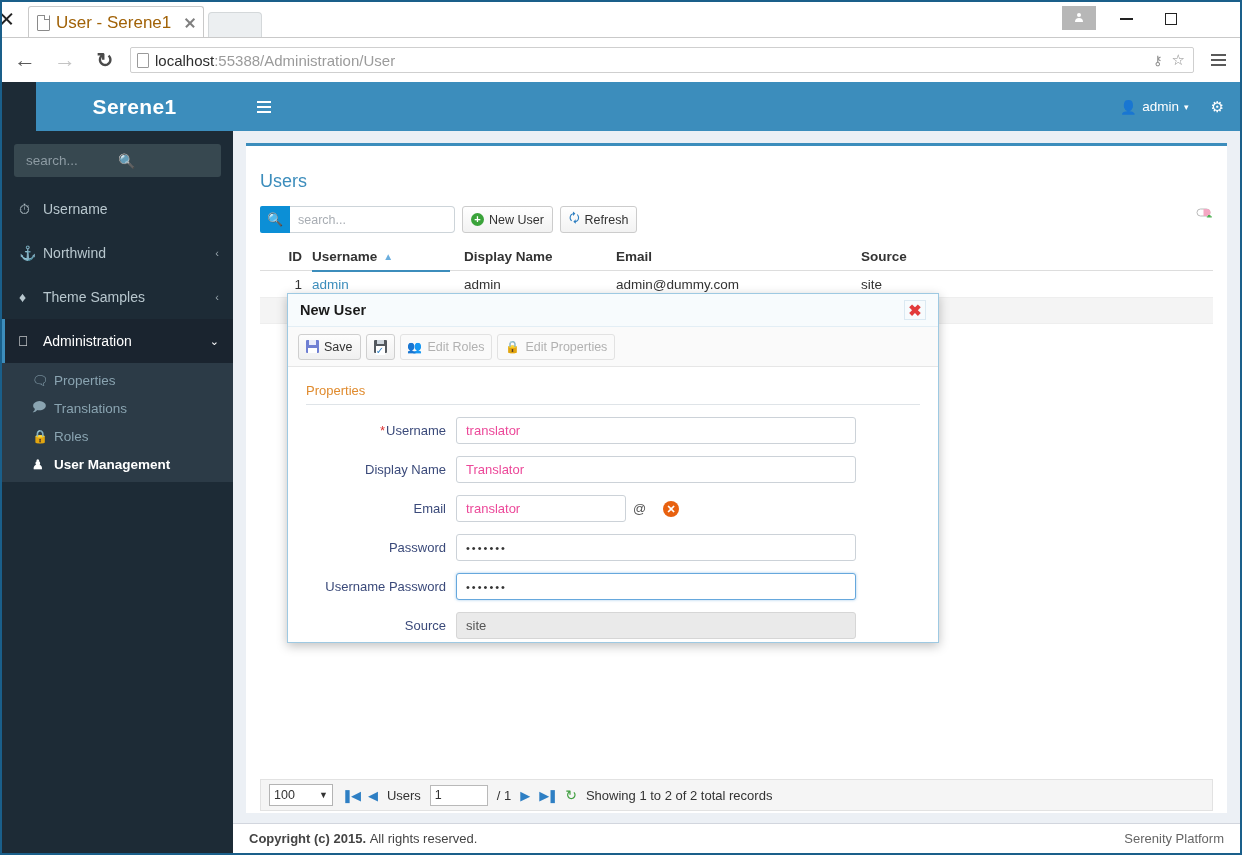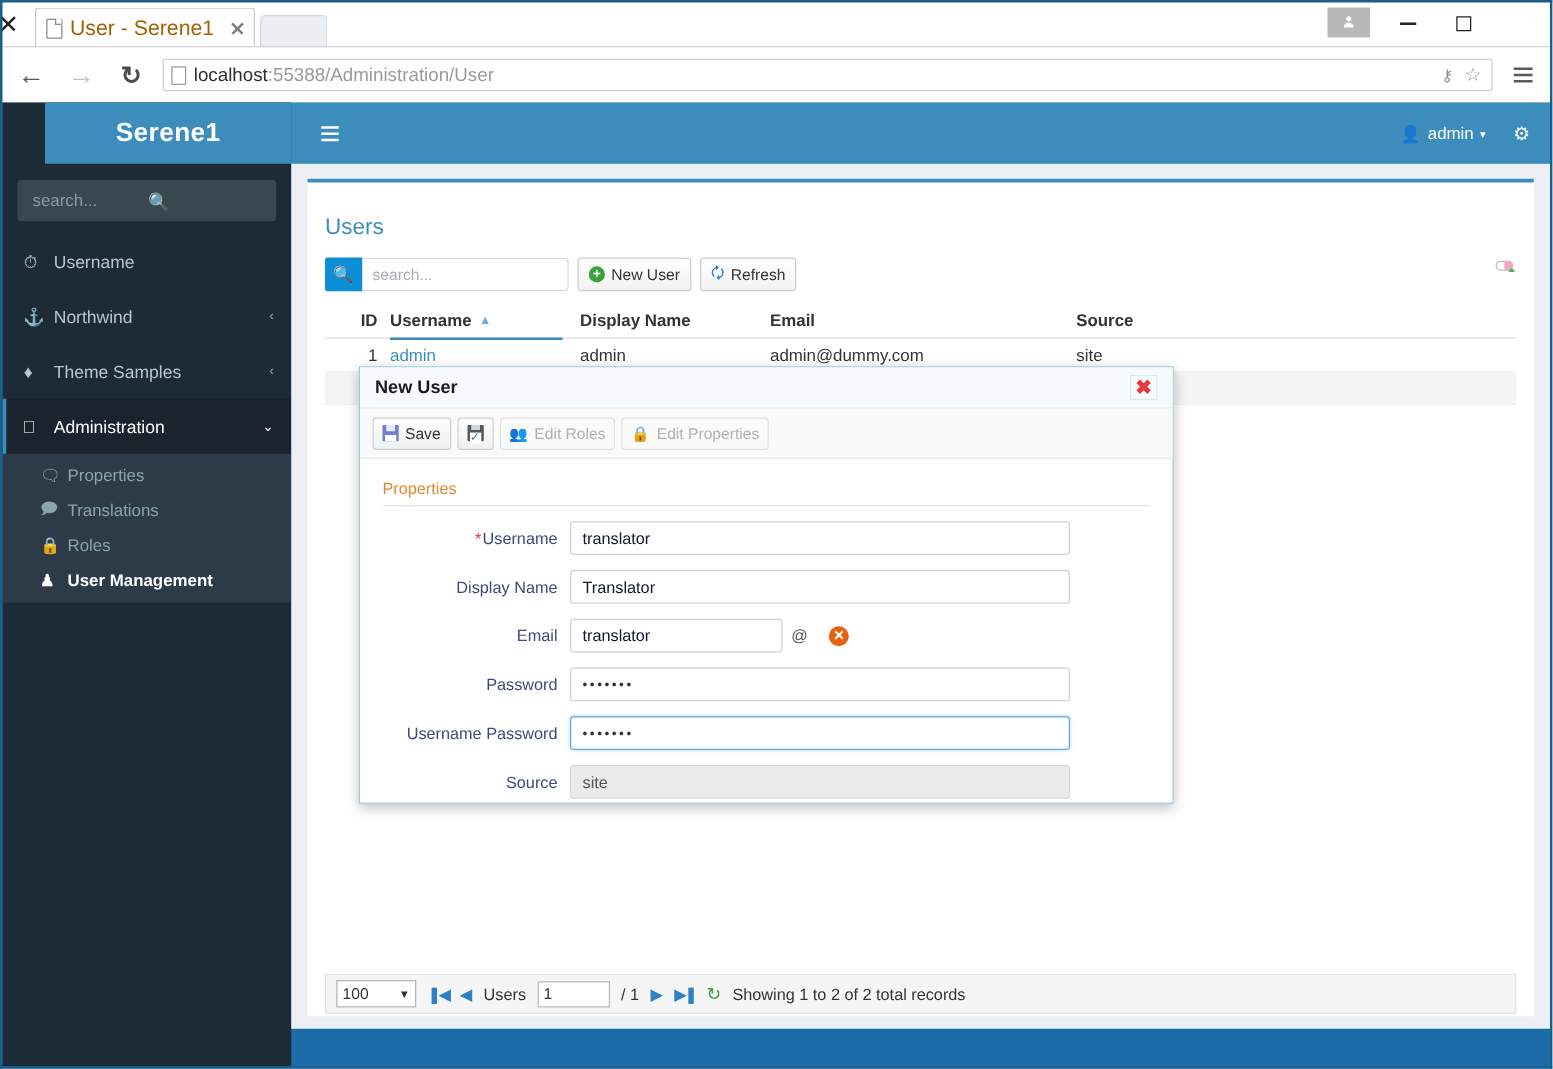--- a/index.html
+++ b/index.html
@@ -208,21 +208,21 @@
   .dlg-body { padding:16px 18px 0 18px; }
   .legend { font-size:13px; color:#e08b2e; padding-bottom:6px; border-bottom:1px solid #dfe4e8; }
   .frm-row { display:flex; align-items:center; margin-top:12px; }
   .frm-label {
     width:150px; text-align:right; padding-right:10px; font-size:13px; color:#3b4a7a;
     white-space:nowrap; position:relative;
   }
   .req { color:#d33; margin-right:1px; }
   .frm-input {
     height:27px; border:1px solid #ccd2d8; border-radius:3px; background:#fff;
-    display:flex; align-items:center; padding:0 9px; font-size:13px; color:#0f172a;
+    display:flex; align-items:center; padding:0 9px; font-size:13px; color:#ec4899;
   }
   .frm-input.wide { width:400px; }
   .frm-input.focus { border:1px solid #66a8dd; box-shadow:0 0 3px rgba(102,168,221,.6); }
   .frm-input.disabled { background:#eaeaea; color:#555; border-color:#d6d6d6; }
   .email-local { width:170px; }
   .at { margin:0 7px; font-size:13px; color:#555; }
   .email-domain { width:205px; }
   .err-ic {
     width:16px; height:16px; border-radius:50%; background:#e8610f; color:#fff; font-size:11px;
     line-height:16px; text-align:center; margin-left:10px; font-weight:bold;
@@ -480,18 +480,22 @@
         <div class="frm-input wide dots focus">•••••••</div>
       </div>
 
       <div class="frm-row">
         <div class="frm-label">Source</div>
         <div class="frm-input wide disabled">site</div>
       </div>
     </div>
   </div>
 
+  <div class="footer">
+    <b>Copyright (c) 2015.</b>&nbsp;<span>All rights reserved.</span>
+    <span class="right">Serenity Platform</span>
+  </div>
 
   <div class="chrome-frame-l"></div>
   <div class="chrome-frame-r"></div>
   <div class="chrome-frame-t"></div>
   <div class="chrome-frame-b"></div>
 </div>
 
 </body></html>

